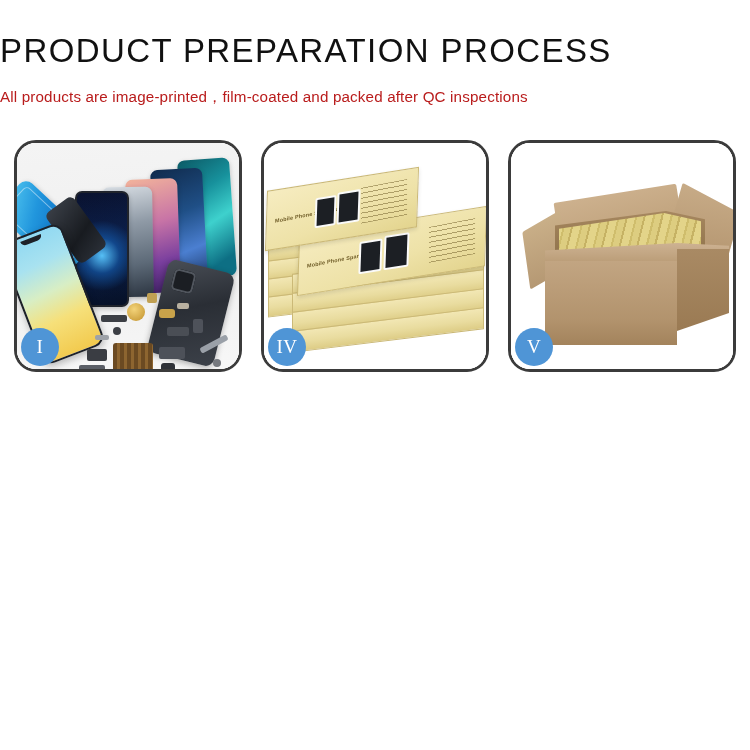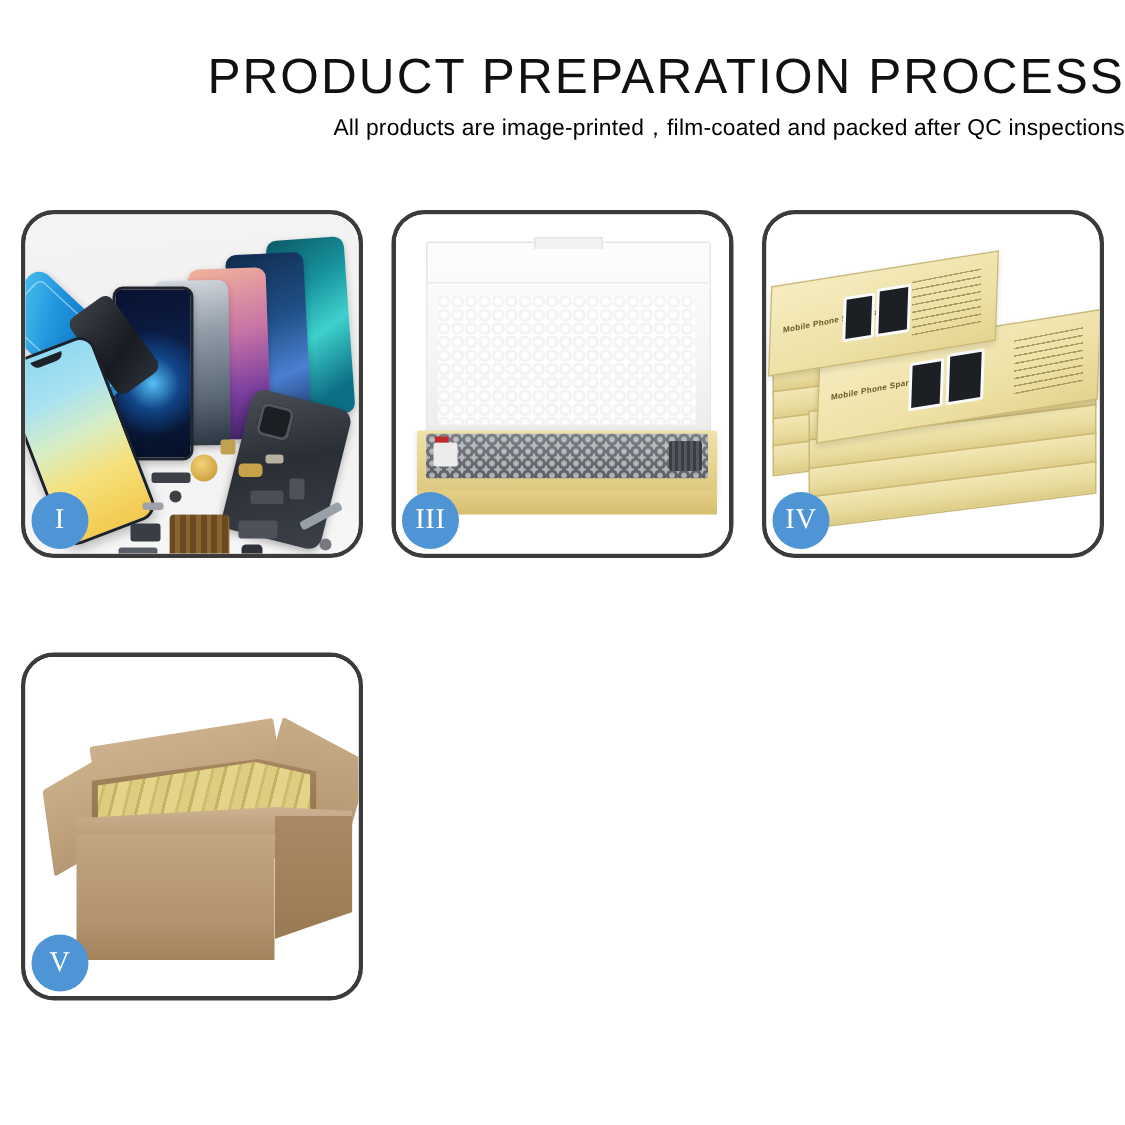--- a/index.html
+++ b/index.html
@@ -20,39 +20,39 @@
     height: 750px;
     background: #ffffff;
   }
 
   
   .header {
     position: absolute;
     left: 0;
     top: 30px;
     width: 750px;
-    text-align: right;
+    text-align: left;
   }
   .title {
     font-family: "Liberation Sans", sans-serif;
     font-size: 33px;
     font-weight: 400;
     letter-spacing: 1.4px;
     color: #111111;
     line-height: 42px;
     white-space: nowrap;
   }
   .subtitle {
     font-family: "Liberation Sans", sans-serif;
     font-size: 15.2px;
     font-weight: 400;
     letter-spacing: 0.15px;
-    color: #000000;
+    color: #b91c1c;
     line-height: 24px;
-    margin-top: 2px;
+    margin-top: 13px;
     white-space: nowrap;
   }
 
   
   .grid {
     position: absolute;
     left: 14px;
     top: 140px;
     width: 722px;
     height: 560px;
@@ -480,33 +480,20 @@
 
           <div class="part p18"></div>
           <div class="part p19"></div>
           <div class="part p20"></div>
         </div>
       </div>
       <div class="badge">I</div>
     </div>
 
 
-    <div class="panel">
-      <div class="panel-inner">
-        <div class="scene-box3">
-          <div class="b3-lid"></div>
-          <div class="b3-foam"></div>
-          <div class="b3-tray"></div>
-          <div class="b3-screen"></div>
-          <div class="b3-redmark"></div>
-          <div class="b3-tray-front"></div>
-        </div>
-      </div>
-      <div class="badge">III</div>
-    </div>
 
     <div class="panel">
       <div class="panel-inner">
         <div class="scene-stack">
           <div class="sbox s-l4"></div>
           <div class="sbox s-l3"></div>
           <div class="sbox s-l2"></div>
           <div class="sbox s-l1"></div>
           <div class="sbox s-r4"></div>
           <div class="sbox s-r3"></div>

